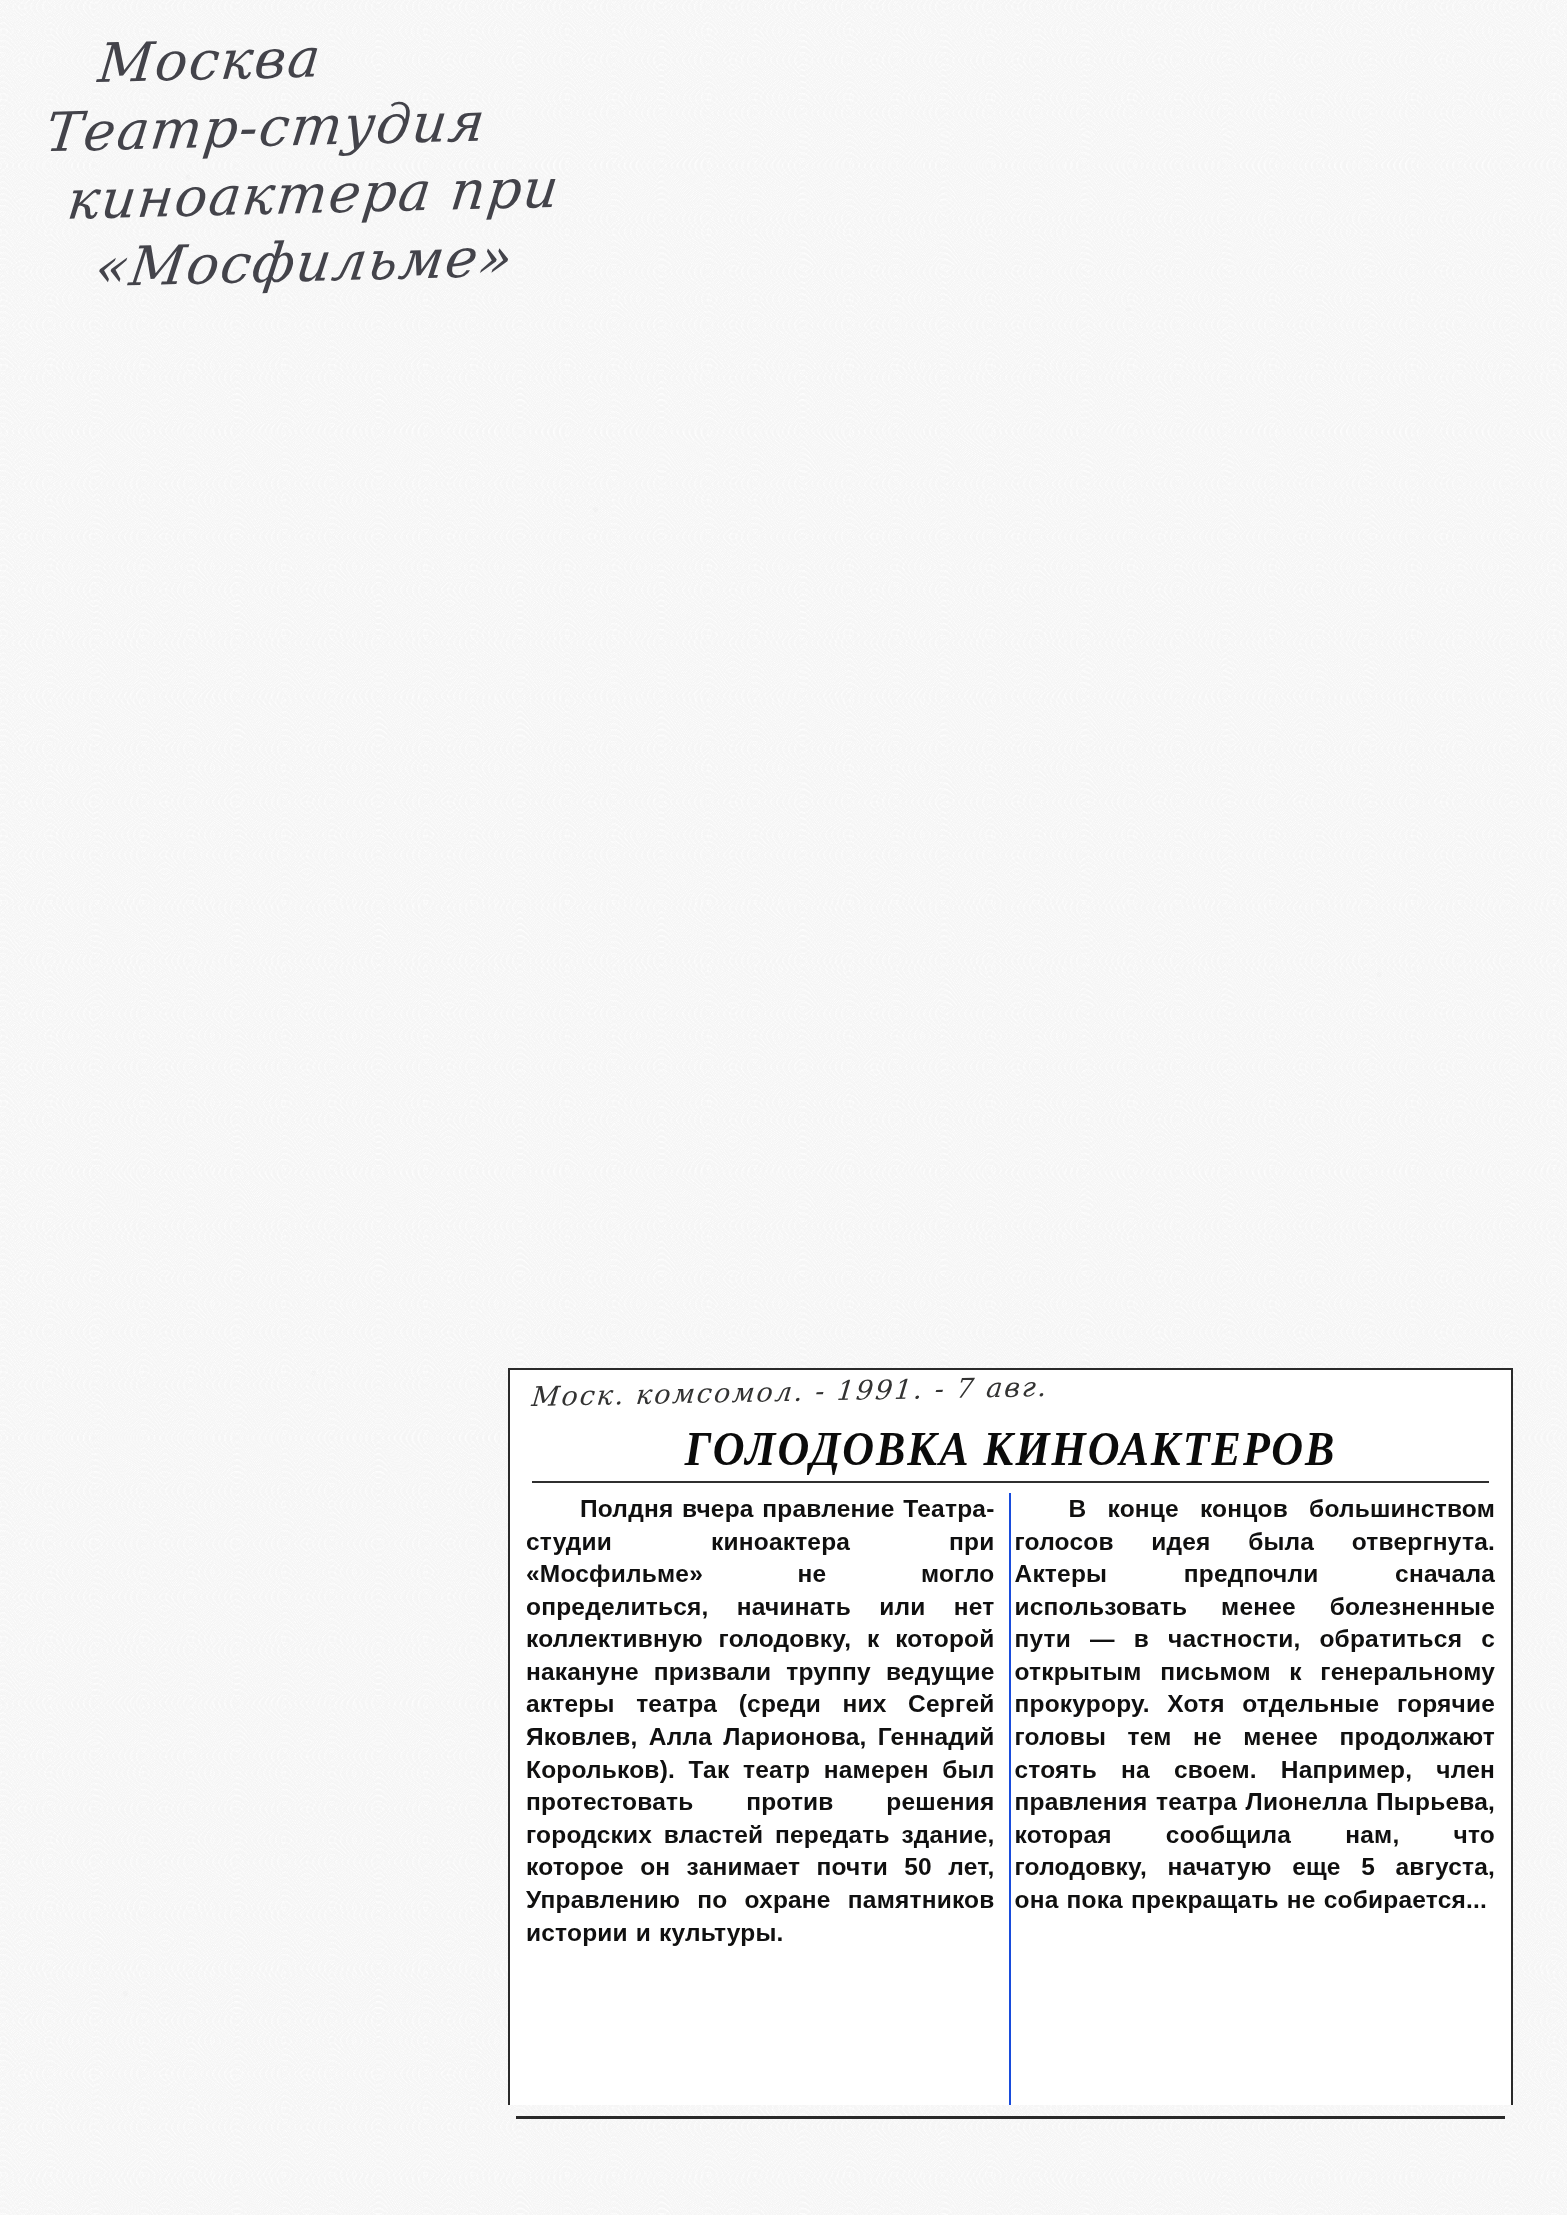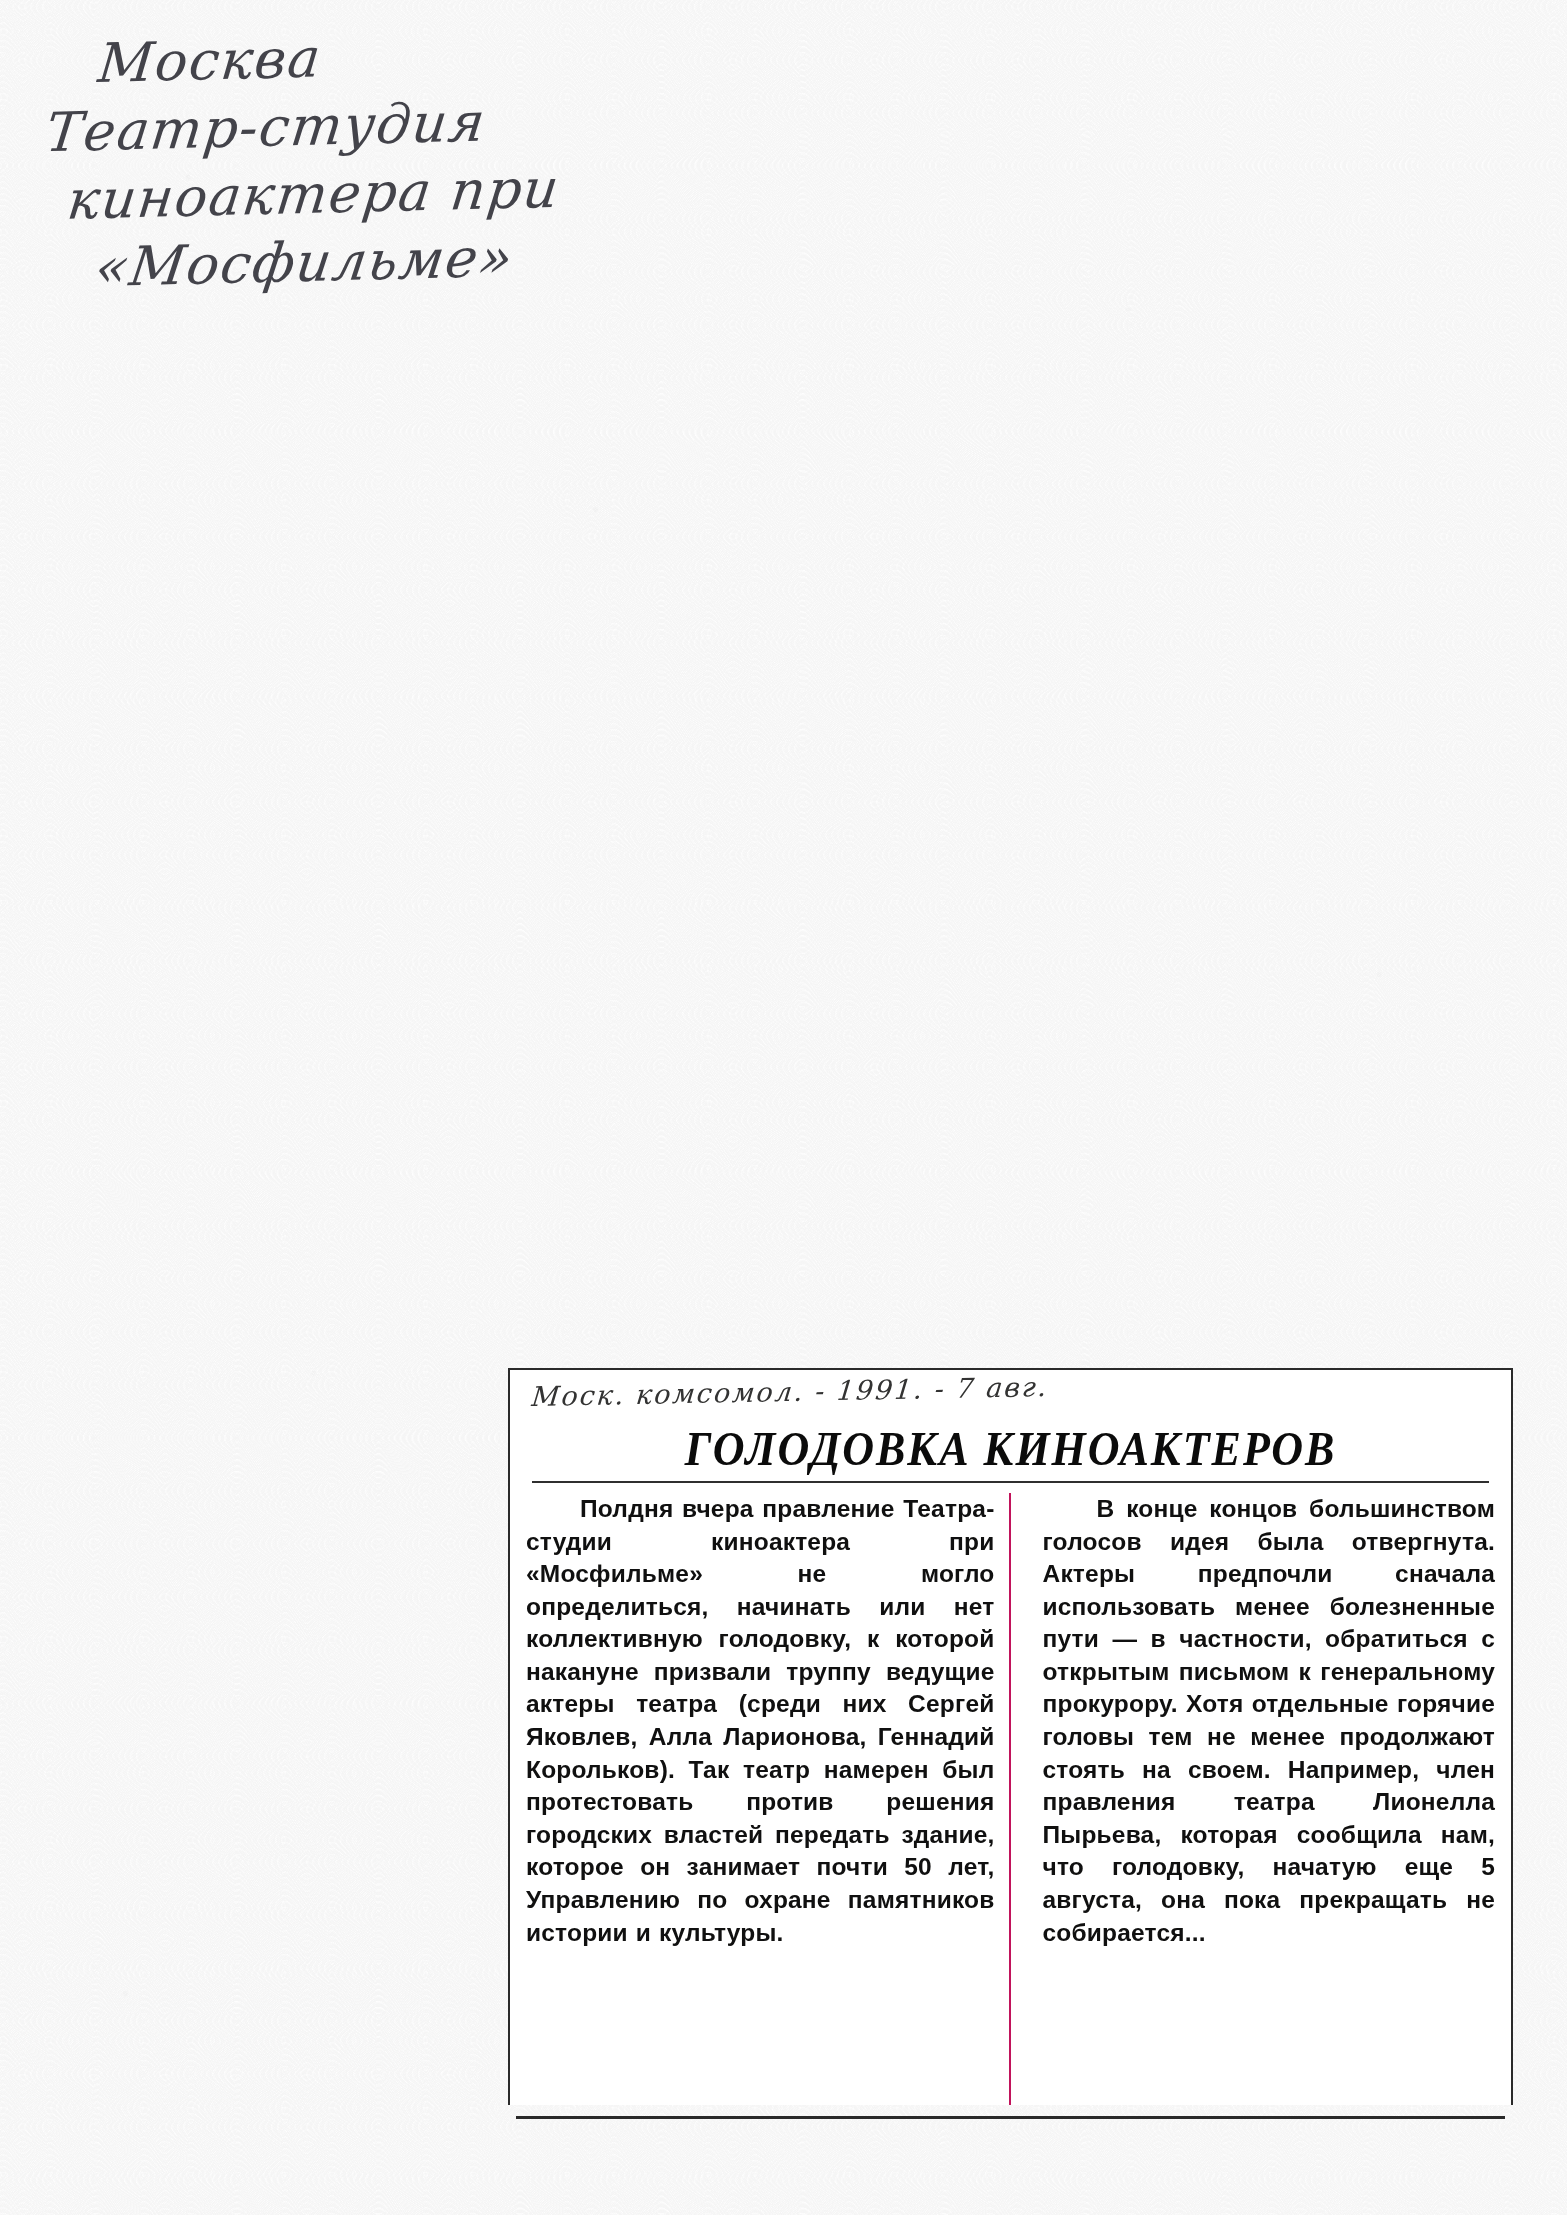--- a/index.html
+++ b/index.html
@@ -131,22 +131,22 @@
     font-family: "Liberation Sans", sans-serif;
     font-weight: bold;
     font-size: 24.5px;
     line-height: 1.33;
     color: #151515;
     text-align: justify;
     text-justify: inter-word;
     letter-spacing: 0.2px;
     word-spacing: 1px;
   }
-  .clip-col.left  { padding-right: 14px; border-right: 2px solid #be185d; }
-  .clip-col.right { padding-left: 32px; }
+  .clip-col.left  { padding-right: 14px; border-right: 2px solid #1d4ed8; }
+  .clip-col.right { padding-left: 4px; }
   .clip-col p { margin: 0; text-indent: 54px; }
 </style>
 </head>
 <body>
 
 <div id="page">
 
   <div id="grain"></div>
 
   <div id="handwriting">

